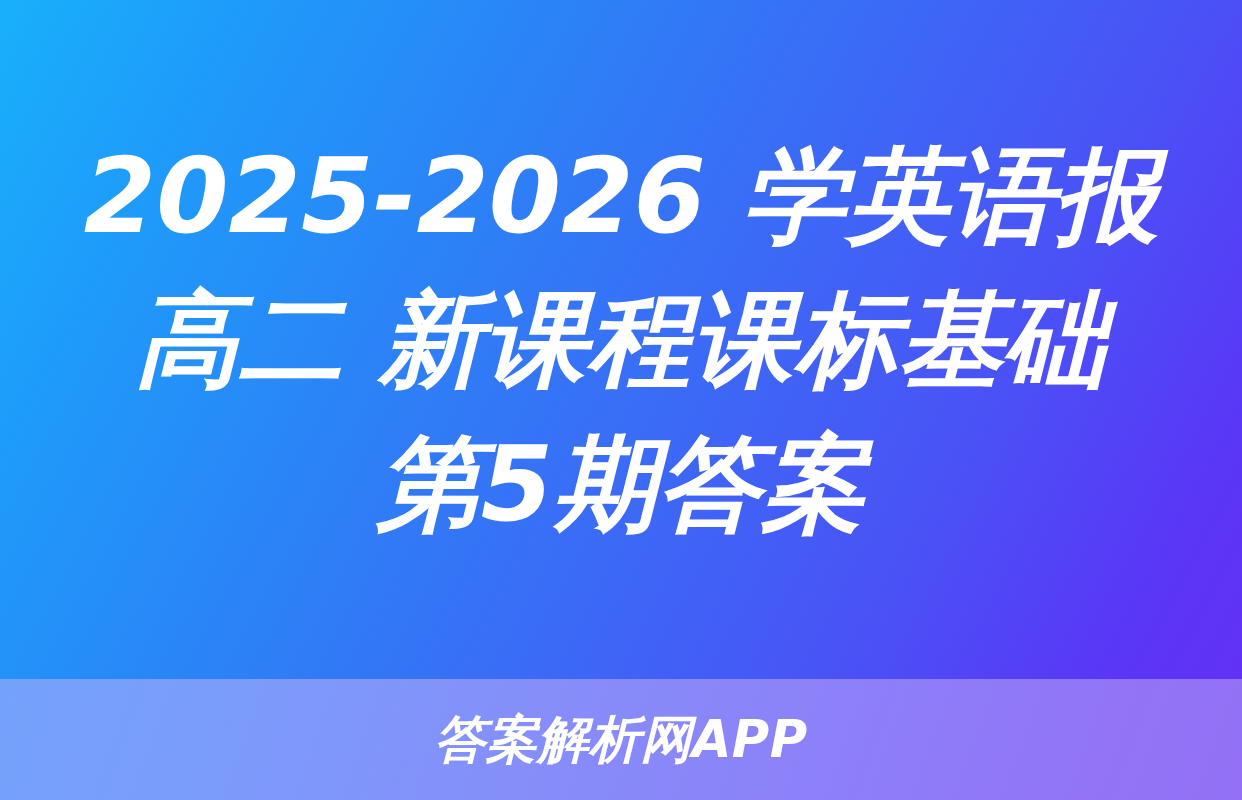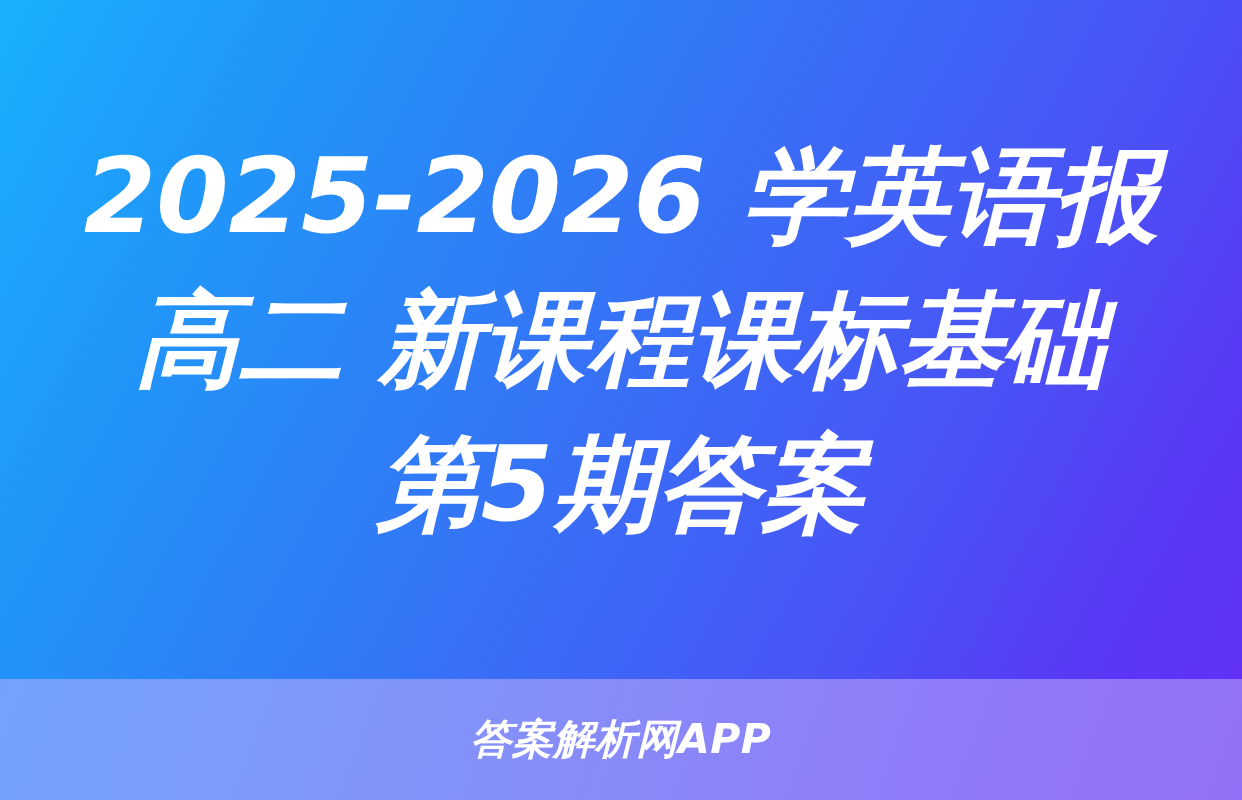--- a/index.html
+++ b/index.html
@@ -66,21 +66,21 @@
       linear-gradient(110deg,
         #74A2FB 0%,
         #7B9CFB 18%,
         #8490FA 40%,
         #8B84F9 60%,
         #9078F7 80%,
         #9370F5 100%);
   }
   #footer-text {
     color: #ffffff;
-    font-size: 41px;
+    font-size: 51px;
     font-weight: 700;
     font-style: italic;
     letter-spacing: 0.5px;
     line-height: 1;
     white-space: nowrap;
   }
 </style>
 </head>
 <body>
 

